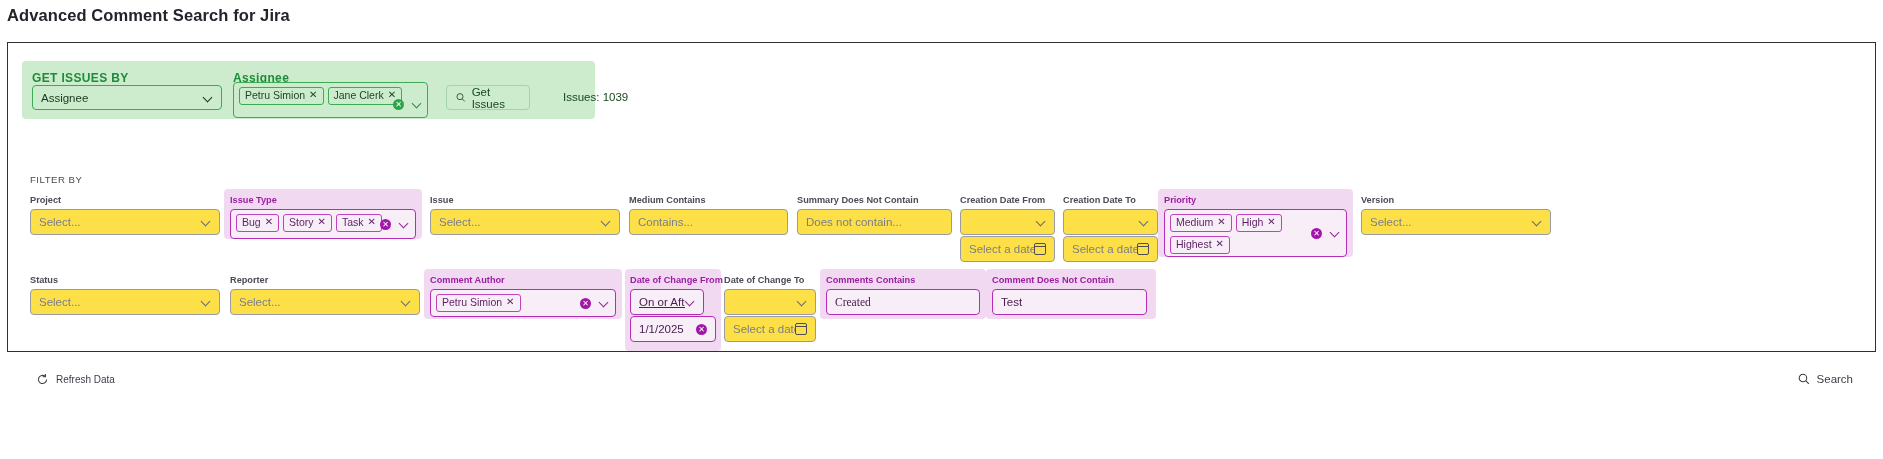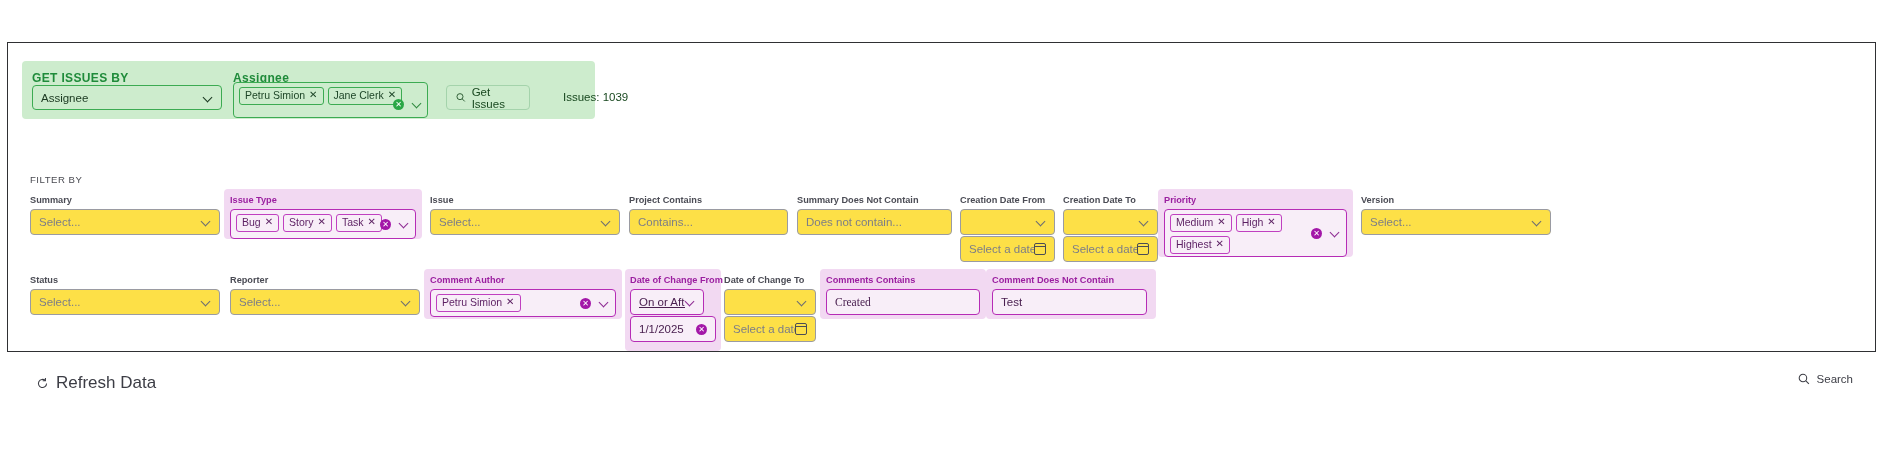--- a/index.html
+++ b/index.html
@@ -262,39 +262,40 @@
     background: currentColor;
   }
 
   
   .bottom-left {
     position: absolute;
     left: 28px; top: 330px;
     display: flex;
     align-items: center;
     gap: 7px;
-    font-size: 17px;
+    font-size: 10px;
     color: #3c3d45;
   }
   .bottom-right {
     position: absolute;
     right: 22px; top: 330px;
     display: flex;
     align-items: center;
     gap: 7px;
     font-size: 11.5px;
     color: #3c3d45;
   }
   svg { display: block; }
 </style>
 </head>
 <body>
 
 <div class="page">
 
+  <div class="page-title">Advanced Comment Search for Jira</div>
 
   <div class="callout callout-green" style="left:661px; top:69px; width:180px; height:48px;">
     <span>Get Issues</span>
   </div>
   <div class="connector-green" style="left:586px; top:91px; width:76px; height:3px;"></div>
 
   <div class="callout callout-purple" style="left:1145px; top:72px; width:202px; height:55px;">
     <span>Filter Issues</span>
   </div>
   <div class="connector-purple" style="left:1245px; top:127px; width:3px; height:38px;"></div>
@@ -328,21 +329,21 @@
           <line x1="10.2" y1="10.2" x2="14.5" y2="14.5" stroke="#18481f" stroke-width="1.4"></line>
         </svg>
         <span>Get Issues</span>
       </div>
       <div class="issues-count" style="left:516px; top:30px;">Issues: 1039</div>
     </div>
 
     <div class="filter-by">FILTER BY</div>
 
     <div class="field" style="left:22px; top:152px; width:190px;">
-      <div class="flabel">Summary</div>
+      <div class="flabel">Project</div>
       <div class="ctl" style="top:14px; width:190px;">
         <span class="cv ph">Select...</span>
         <span class="chev"></span>
       </div>
     </div>
 
     <div class="hlbox" style="left:216px; top:146px; width:198px; height:50px;"></div>
     <div class="field" style="left:222px; top:152px; width:186px;">
       <div class="flabel hl">Issue Type</div>
       <div class="ptagbox" style="top:14px; width:186px; height:30px;">
@@ -365,21 +366,21 @@
 
     <div class="field" style="left:422px; top:152px; width:190px;">
       <div class="flabel">Issue</div>
       <div class="ctl" style="top:14px; width:190px;">
         <span class="cv ph">Select...</span>
         <span class="chev"></span>
       </div>
     </div>
 
     <div class="field" style="left:621px; top:152px; width:159px;">
-      <div class="flabel">Project Contains</div>
+      <div class="flabel">Medium Contains</div>
       <div class="ctl" style="top:14px; width:159px;">
         <span class="cv ph">Contains...</span>
       </div>
     </div>
 
     <div class="field" style="left:789px; top:152px; width:155px;">
       <div class="flabel">Summary Does Not Contain</div>
       <div class="ctl" style="top:14px; width:155px;">
         <span class="cv ph">Does not contain...</span>
       </div>

